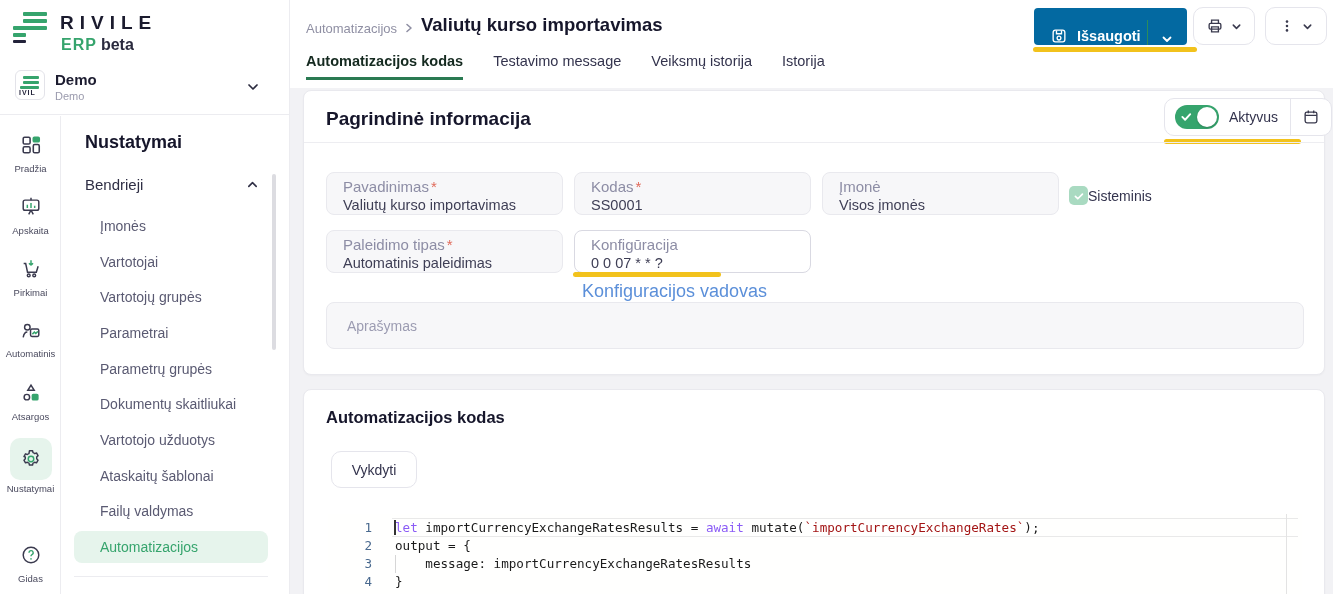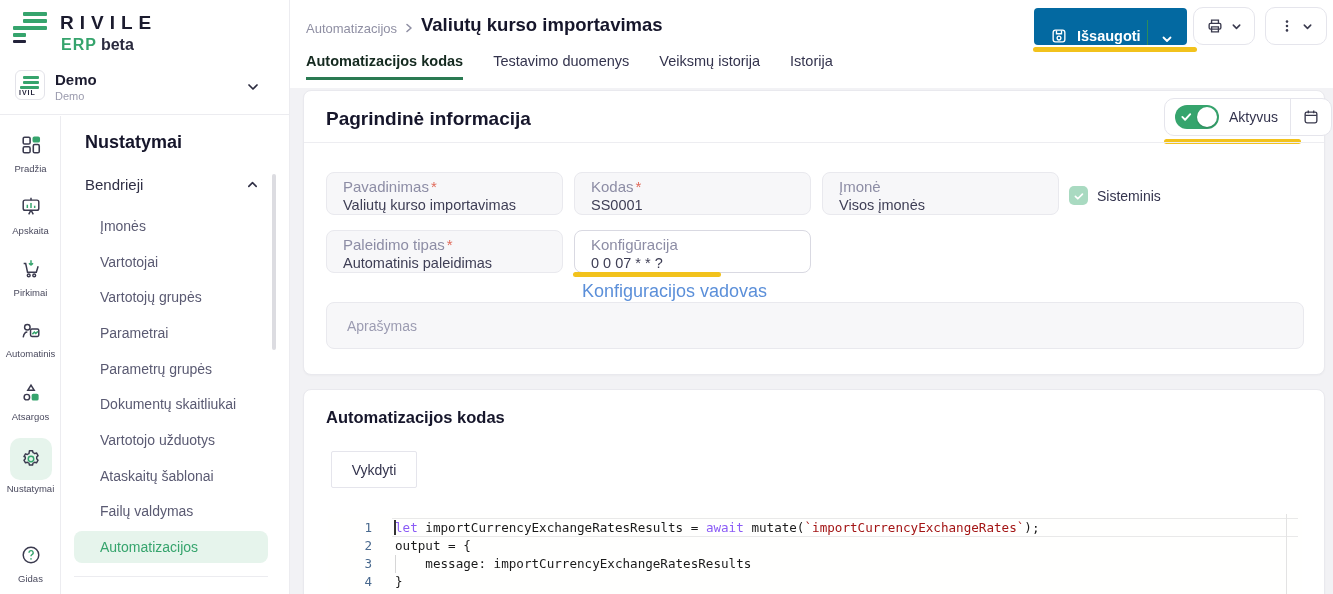--- a/index.html
+++ b/index.html
@@ -93,31 +93,31 @@
 
   .field { position:absolute; width:237px; height:43px; border-radius:8px; padding:5px 0 0 16px; }
   .field.readonly { background:#f7f7f9; border:1px solid #e9e9ee; }
   .field.editable { background:#fff; border:1px solid #d9d9e2; }
   .field-label { font-size:15px; color:#8d8da5; }
   .req { color:#e06a5a; margin-left:2px; }
   .field-value { font-size:14.5px; color:#3e3e55; margin-top:2px; white-space:nowrap; }
   .f-r1 { top:81px; } .f-r2 { top:139px; }
   .f-c1 { left:22px; } .f-c2 { left:270px; } .f-c3 { left:518px; }
 
-  .chk-row { position:absolute; left:765px; top:95px; display:flex; align-items:center; gap:9px; }
+  .chk-row { position:absolute; left:765px; top:95px; display:flex; align-items:center; }
   .chk { width:19px; height:19px; background:#a9dac1; border-radius:5px; display:flex; align-items:center; justify-content:center; cursor:pointer; }
   .chk-label { font-size:14px; color:#33334d; }
 
   .config-link { position:absolute; left:278px; top:190px; font-size:18px; color:#5b8fd9; cursor:pointer; }
 
   .desc-box { position:absolute; left:22px; top:211px; width:978px; height:47px; background:#f7f7f9; border:1px solid #e9e9ee; border-radius:8px; display:flex; align-items:center; padding-left:20px; cursor:text; }
   .desc-placeholder { font-size:14px; color:#9c9cb2; }
 
   .card2 .card-title { top:18px; font-size:16.5px; }
-  .btn-run { position:absolute; left:27px; top:61px; width:86px; height:37px; background:#fff; border:1px solid #e5e5ec; border-radius:2px; display:flex; align-items:center; justify-content:center; font-size:14px; color:#33334d; cursor:pointer; }
+  .btn-run { position:absolute; left:27px; top:61px; width:86px; height:37px; background:#fff; border:1px solid #e5e5ec; border-radius:10px; display:flex; align-items:center; justify-content:center; font-size:14px; color:#33334d; cursor:pointer; }
 
   .editor { position:absolute; left:24px; top:124px; width:974px; height:200px; background:#fffffe;
     font-family:"DejaVu Sans Mono","Liberation Mono",monospace; font-size:12.6px; }
   .cur-line { position:absolute; left:64px; top:4px; width:906px; height:19px; border-top:1px solid #e9e9e9; border-bottom:1px solid #e9e9e9; }
   .cursor { position:absolute; left:66px; top:6px; width:1.5px; height:15px; background:#333; }
   .indent-guide { position:absolute; left:67px; top:41px; width:1px; height:18px; background:#d6d6d6; }
   .editor-right-line { position:absolute; left:958px; top:0; width:1px; height:200px; background:#e3e3e3; }
   .ln { position:absolute; left:0; width:44px; text-align:right; color:#49698e; height:18px; line-height:18px; }
   .code-line { position:absolute; left:67px; height:18px; line-height:18px; white-space:pre; color:#1b1b1b; cursor:text; }
   .l1 { top:5px; } .l2 { top:23px; } .l3 { top:41px; } .l4 { top:59px; }
@@ -331,21 +331,21 @@
         </span>
         <span>
           <svg width="11" height="11" viewBox="0 0 12 12">
               <path d="M2.5 4.5 6 8l3.5-3.5" fill="none" stroke="#3a3a4e" stroke-width="1.7" stroke-linecap="round" stroke-linejoin="round"></path>
             </svg>
         </span>
       </div>
 
       <div class="tabs">
         <div class="tab active">Automatizacijos kodas</div>
-        <div class="tab">Testavimo duomenys</div>
+        <div class="tab">Testavimo message</div>
         <div class="tab">Veiksmų istorija</div>
         <div class="tab">Istorija</div>
       </div>
     </div>
 
     <div class="content">
 
       <div class="card card1">
         <div class="card-title">Pagrindinė informacija</div>
 

